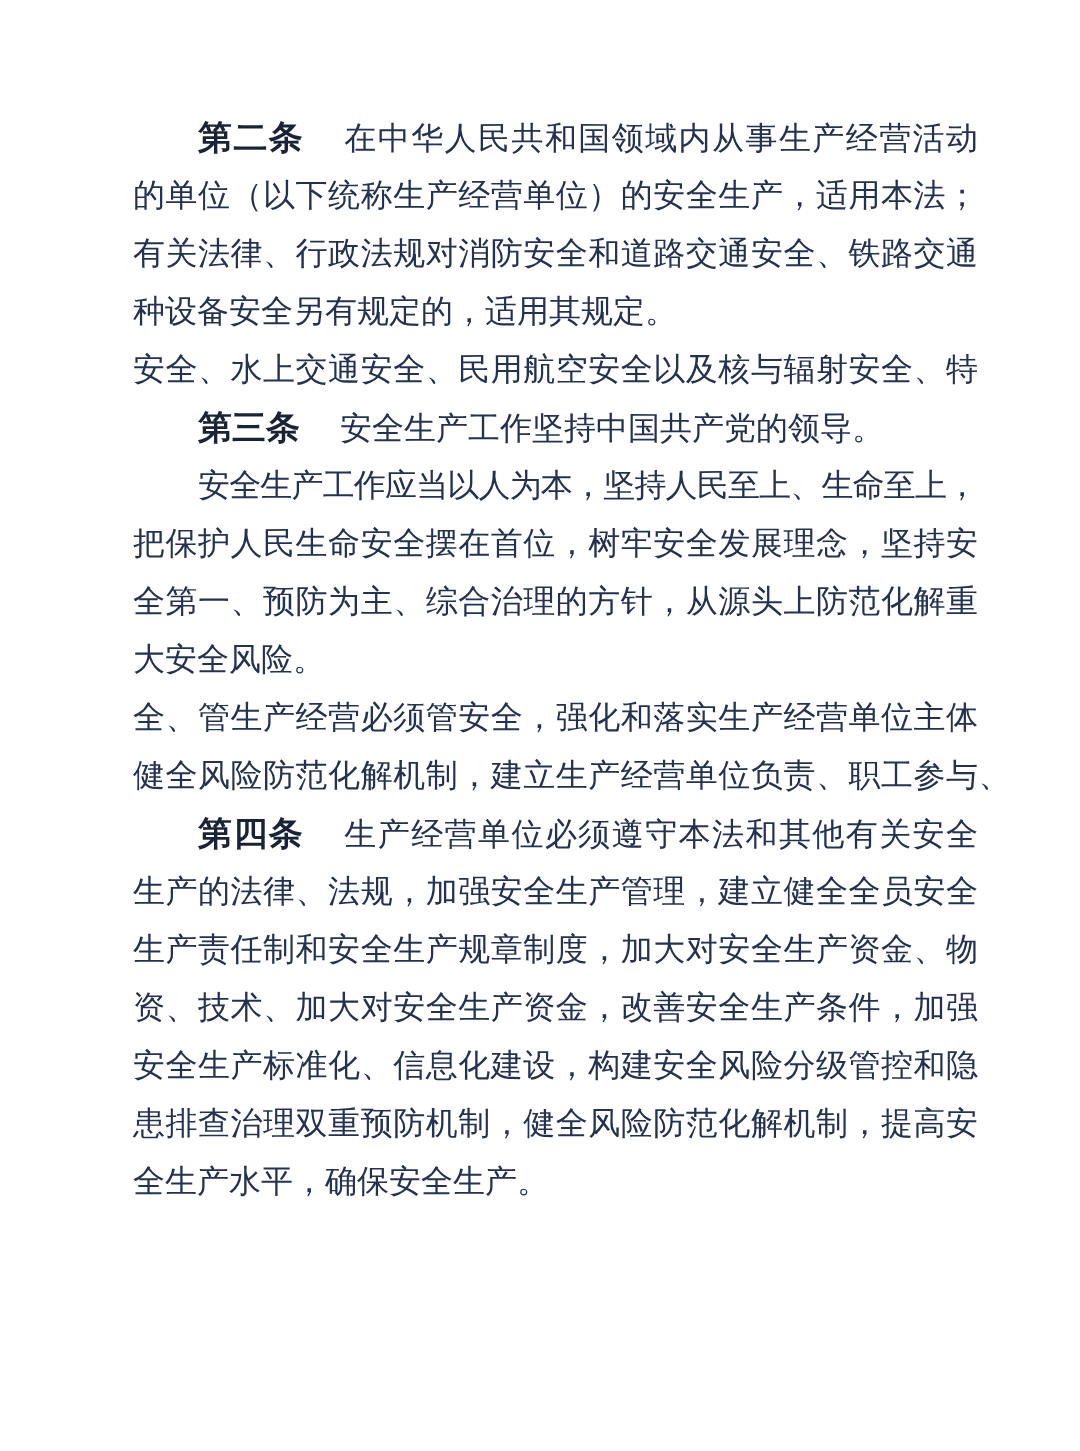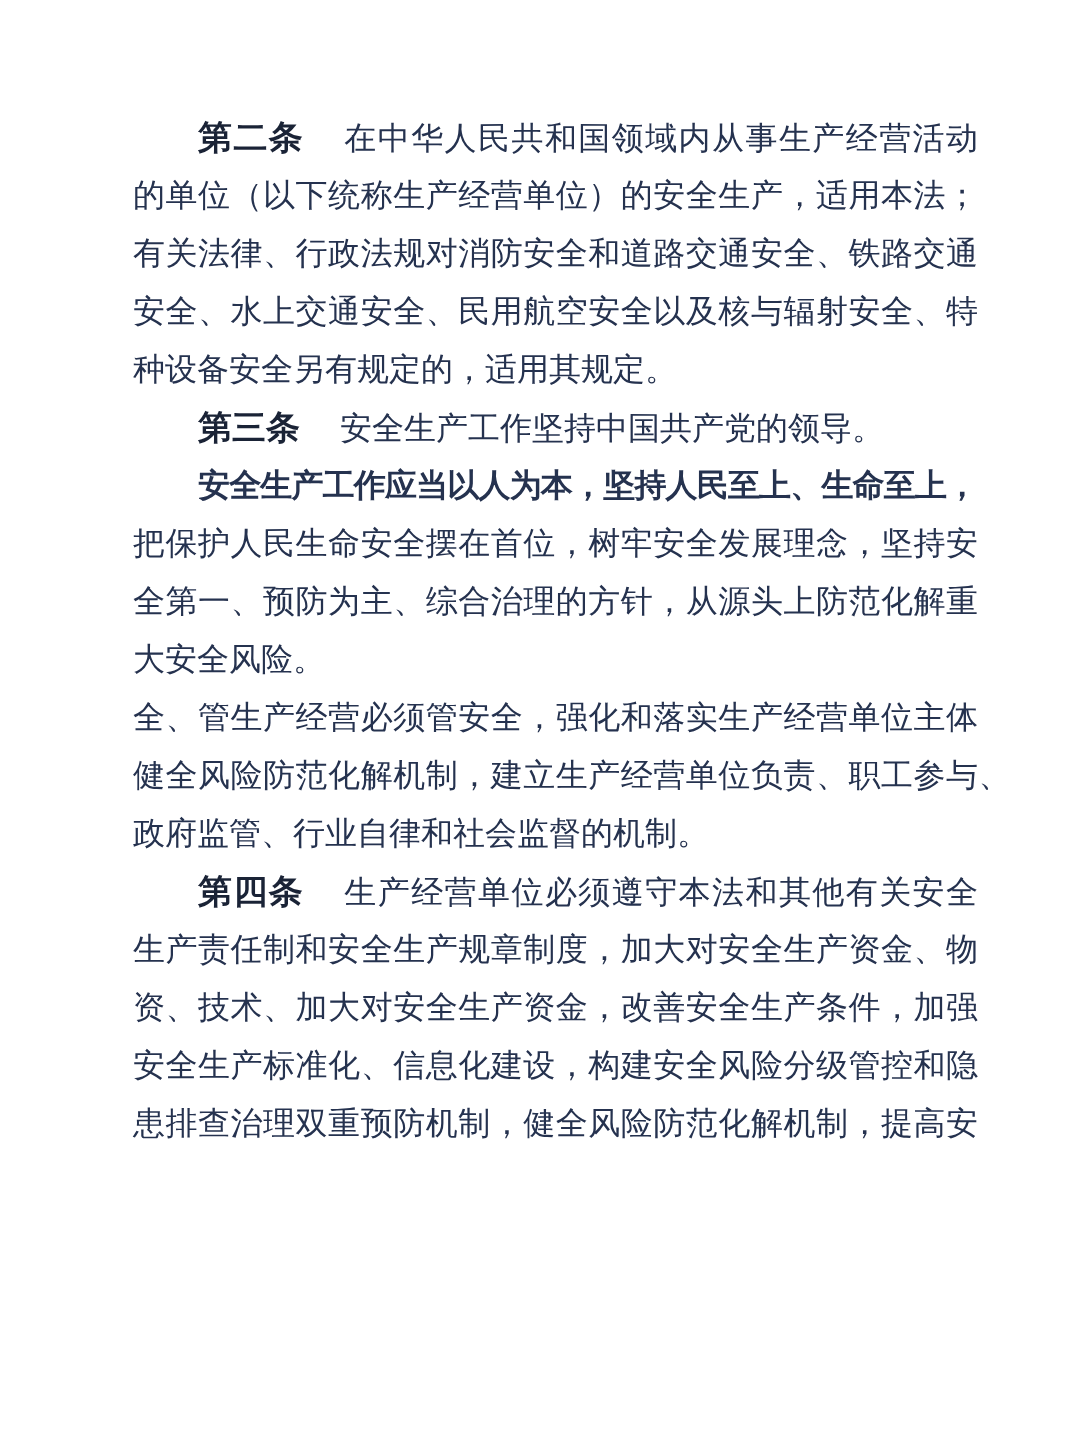--- a/index.html
+++ b/index.html
@@ -44,29 +44,30 @@
   }
 </style>
 </head>
 <body>
 
 <div class="page" style="--bg: #ffffff; --body-color: #25324f; --num-color: #1a2336;">
   <div class="doc" id="doc">
       <div class="line j ind" style="letter-spacing: 1.43px;"><span class="artnum">第二条</span><span class="txt">在中华人民共和国领域内从事生产经营活动</span></div>
       <div class="line j" style="letter-spacing: 0.52px; text-align: center;"><span class="txt">的单位（以下统称生产经营单位）的安全生产，适用本法；</span></div>
       <div class="line j" style="letter-spacing: 0.52px;"><span class="txt">有关法律、行政法规对消防安全和道路交通安全、铁路交通</span></div>
+      <div class="line"><span class="txt">种设备安全另有规定的，适用其规定。</span></div>
       <div class="line j" style="letter-spacing: 0.52px;"><span class="txt">安全、水上交通安全、民用航空安全以及核与辐射安全、特</span></div>
-      <div class="line"><span class="txt">种设备安全另有规定的，适用其规定。</span></div>
       <div class="line ind"><span class="artnum">第三条</span><span class="txt">安全生产工作坚持中国共产党的领导。</span></div>
-      <div class="line j ind" style="letter-spacing: -0.83px; font-weight: bold;"><span class="txt">安全生产工作应当以人为本，坚持人民至上、生命至上，</span></div>
+      <div class="line j ind" style="letter-spacing: -0.83px;"><span class="txt">安全生产工作应当以人为本，坚持人民至上、生命至上，</span></div>
       <div class="line j" style="letter-spacing: 0.52px;"><span class="txt">把保护人民生命安全摆在首位，树牢安全发展理念，坚持安</span></div>
       <div class="line j" style="letter-spacing: 0.52px;"><span class="txt">全第一、预防为主、综合治理的方针，从源头上防范化解重</span></div>
       <div class="line"><span class="txt">大安全风险。</span></div>
       <div class="line j" style="letter-spacing: 0.52px;"><span class="txt">全、管生产经营必须管安全，强化和落实生产经营单位主体</span></div>
       <div class="line j" style="letter-spacing: 0.52px;"><span class="txt">健全风险防范化解机制，建立生产经营单位负责、职工参与、</span></div>
-      <div class="line"><span class="txt">政府监管、行业自律和社会监督的机制。</span></div>
       <div class="line j ind" style="letter-spacing: 1.43px;"><span class="artnum">第四条</span><span class="txt">生产经营单位必须遵守本法和其他有关安全</span></div>
+      <div class="line j" style="letter-spacing: 0.52px;"><span class="txt">生产的法律、法规，加强安全生产管理，建立健全全员安全</span></div>
       <div class="line j" style="letter-spacing: 0.52px;"><span class="txt">生产责任制和安全生产规章制度，加大对安全生产资金、物</span></div>
       <div class="line j" style="letter-spacing: 0.52px;"><span class="txt">资、技术、加大对安全生产资金，改善安全生产条件，加强</span></div>
       <div class="line j" style="letter-spacing: 0.52px;"><span class="txt">安全生产标准化、信息化建设，构建安全风险分级管控和隐</span></div>
       <div class="line j" style="letter-spacing: 0.52px;"><span class="txt">患排查治理双重预防机制，健全风险防范化解机制，提高安</span></div>
+      <div class="line"><span class="txt">全生产水平，确保安全生产。</span></div>
     </div>
 </div>
 
 </body></html>

